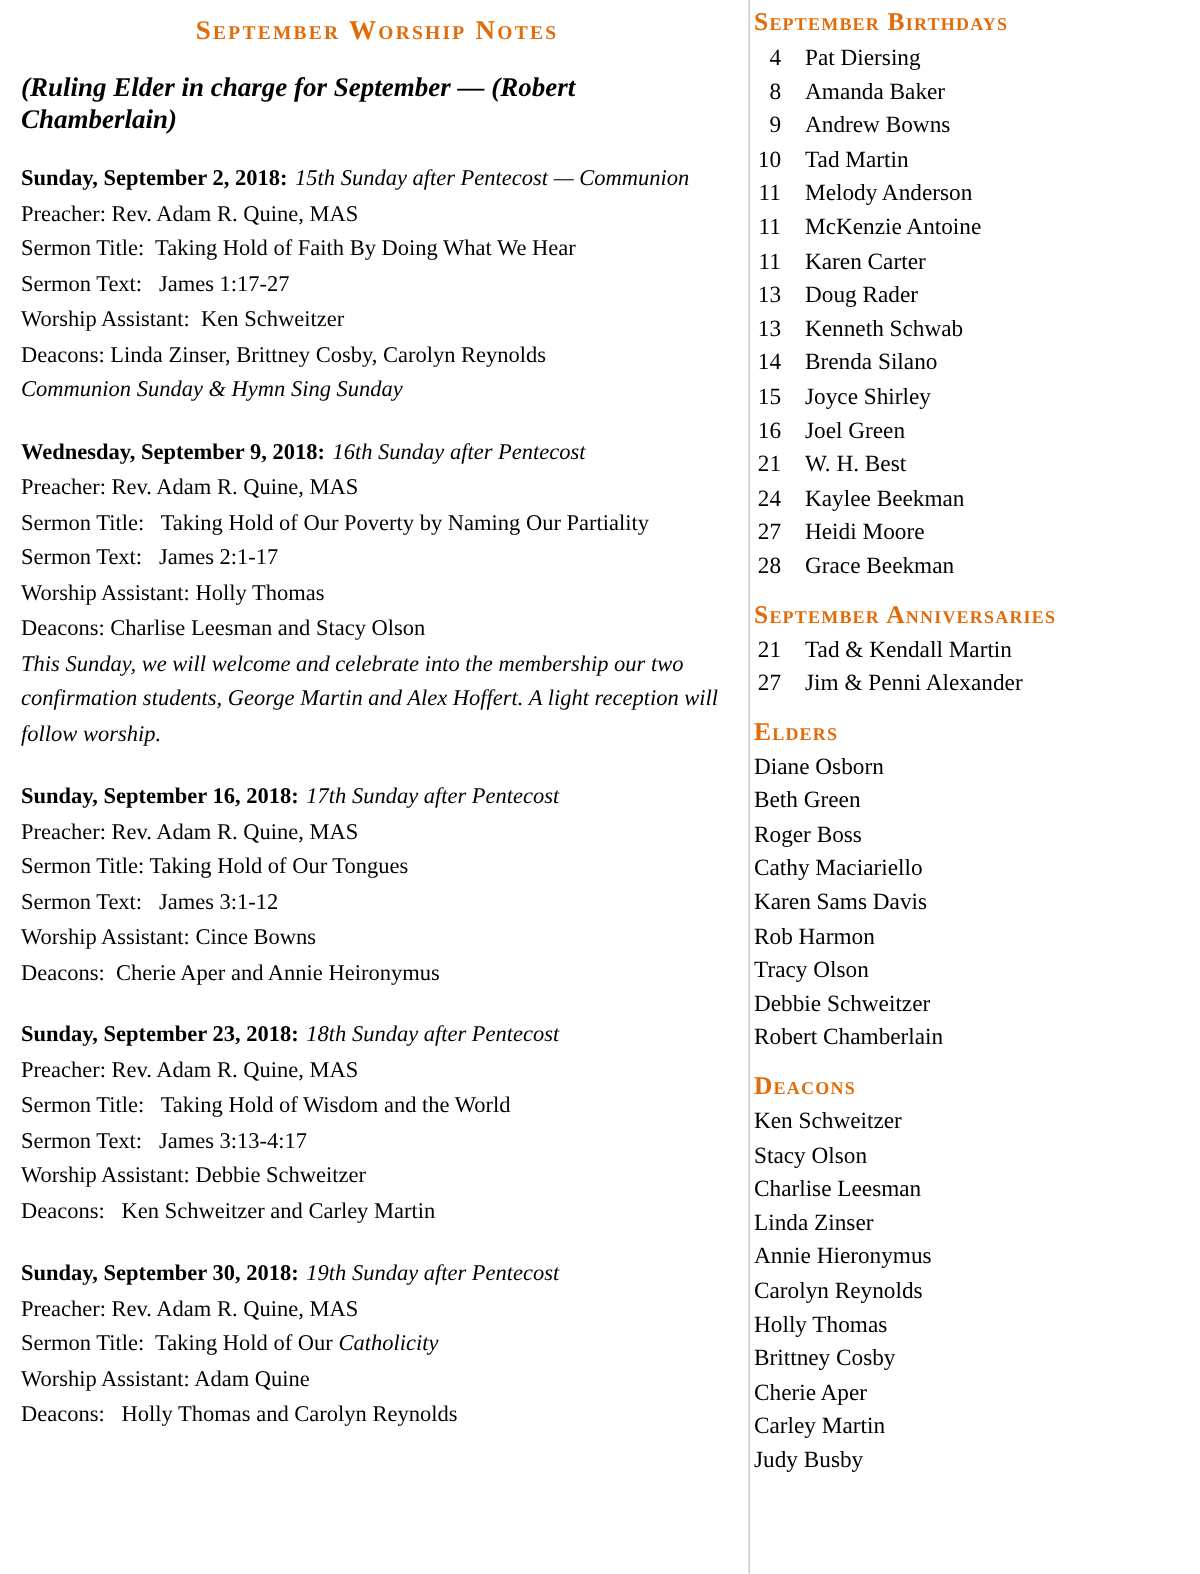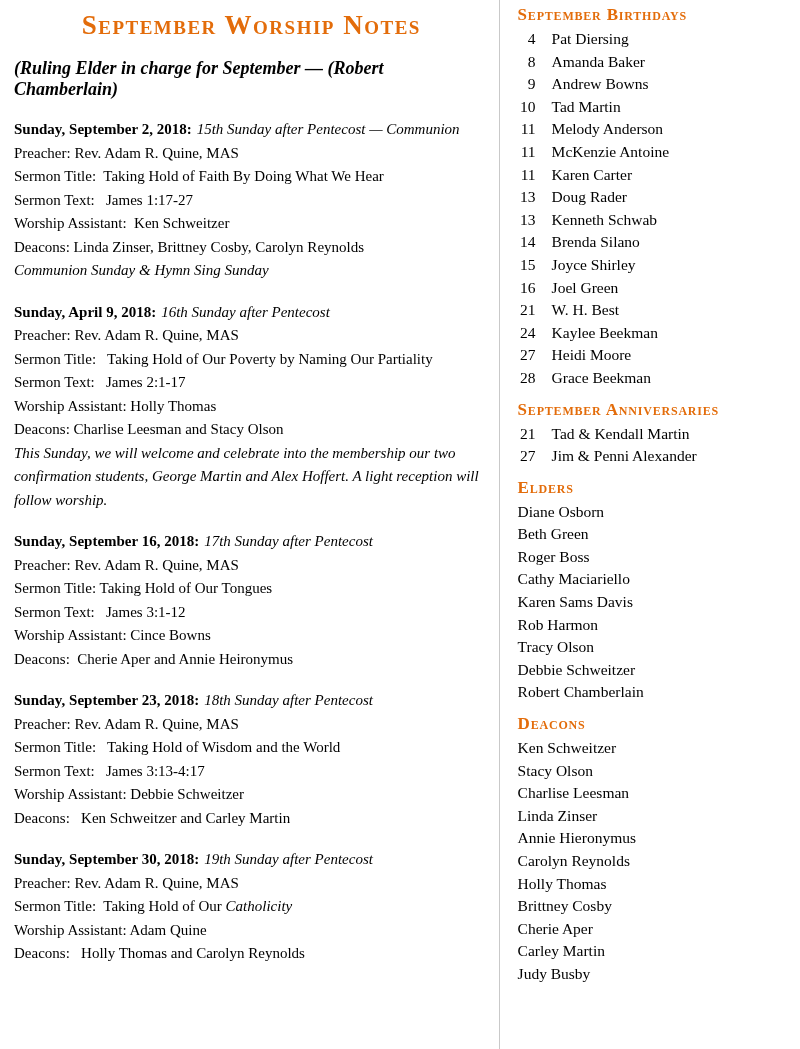--- a/index.html
+++ b/index.html
@@ -8,32 +8,32 @@
     width: 800px; height: 1049px; background: #ffffff;
     font-family: "Liberation Serif", serif; color: #000000; overflow: hidden;
   }
   .page { display: flex; width: 800px; height: 1049px; }
 
   
   .left { width: 503px; padding: 6px 10px 0 14px; }
   .title {
     margin: 4px 0 0; text-align: center;
     font-variant: small-caps; letter-spacing: 1.5px;
-    font-size: 27px; font-weight: bold; color: #e36c0a;
+    font-size: 18px; font-weight: bold; color: #e36c0a;
   }
   .subtitle { margin: 17px 0 0; font-weight: bold; font-style: italic; font-size: 18px; }
   .service { margin-top: 18px; }
   .line { margin: 0; font-size: 15px; line-height: 23.5px; white-space: pre-wrap; }
   .b { font-weight: bold; }
   .i { font-style: italic; }
   .occ { margin-left: 5px; }
   .note:empty { display: none; }
 
   
-  .right { width: 304px; border-left: 1px solid #c9c9c9; padding: 3px 4px 0 18px; }
+  .right { width: 304px; border-left: 1px solid #c9c9c9; padding: 3px 4px 0 3px; }
   .sh {
     margin: 8px 0 2px; font-size: 17px; font-weight: bold;
     font-variant: small-caps; letter-spacing: 0.8px;
     color: #e36c0a; line-height: 23px;
   }
   .sh:first-child { margin-top: 0; }
   .row { margin: 0; font-size: 15.5px; line-height: 22.6px; }
   .num { display: inline-block; width: 18px; text-align: right; }
   .nm { margin-left: 16px; }
 </style>
@@ -52,21 +52,21 @@
           <p class="line"><span>Preacher: Rev. Adam R. Quine, MAS</span><span class="i"></span></p>
           <p class="line"><span>Sermon Title:  Taking Hold of Faith By Doing What We Hear</span><span class="i"></span></p>
           <p class="line"><span>Sermon Text:   James 1:17-27</span><span class="i"></span></p>
           <p class="line"><span>Worship Assistant:  Ken Schweitzer</span><span class="i"></span></p>
           <p class="line"><span>Deacons: Linda Zinser, Brittney Cosby, Carolyn Reynolds</span><span class="i"></span></p>
         </div>
       <p class="line i note">Communion Sunday &amp; Hymn Sing Sunday</p>
     </section>
 
     <section class="service">
-      <p class="line"><span class="b">Sunday, April 9, 2018:</span><span class="i occ">16th Sunday after Pentecost</span></p>
+      <p class="line"><span class="b">Wednesday, September 9, 2018:</span><span class="i occ">16th Sunday after Pentecost</span></p>
       <div>
           <p class="line"><span>Preacher: Rev. Adam R. Quine, MAS</span><span class="i"></span></p>
           <p class="line"><span>Sermon Title:   Taking Hold of Our Poverty by Naming Our Partiality</span><span class="i"></span></p>
           <p class="line"><span>Sermon Text:   James 2:1-17</span><span class="i"></span></p>
           <p class="line"><span>Worship Assistant: Holly Thomas</span><span class="i"></span></p>
           <p class="line"><span>Deacons: Charlise Leesman and Stacy Olson</span><span class="i"></span></p>
         </div>
       <p class="line i note">This Sunday, we will welcome and celebrate into the membership our two confirmation students, George Martin and Alex Hoffert. A light reception will follow worship.</p>
     </section>
 

